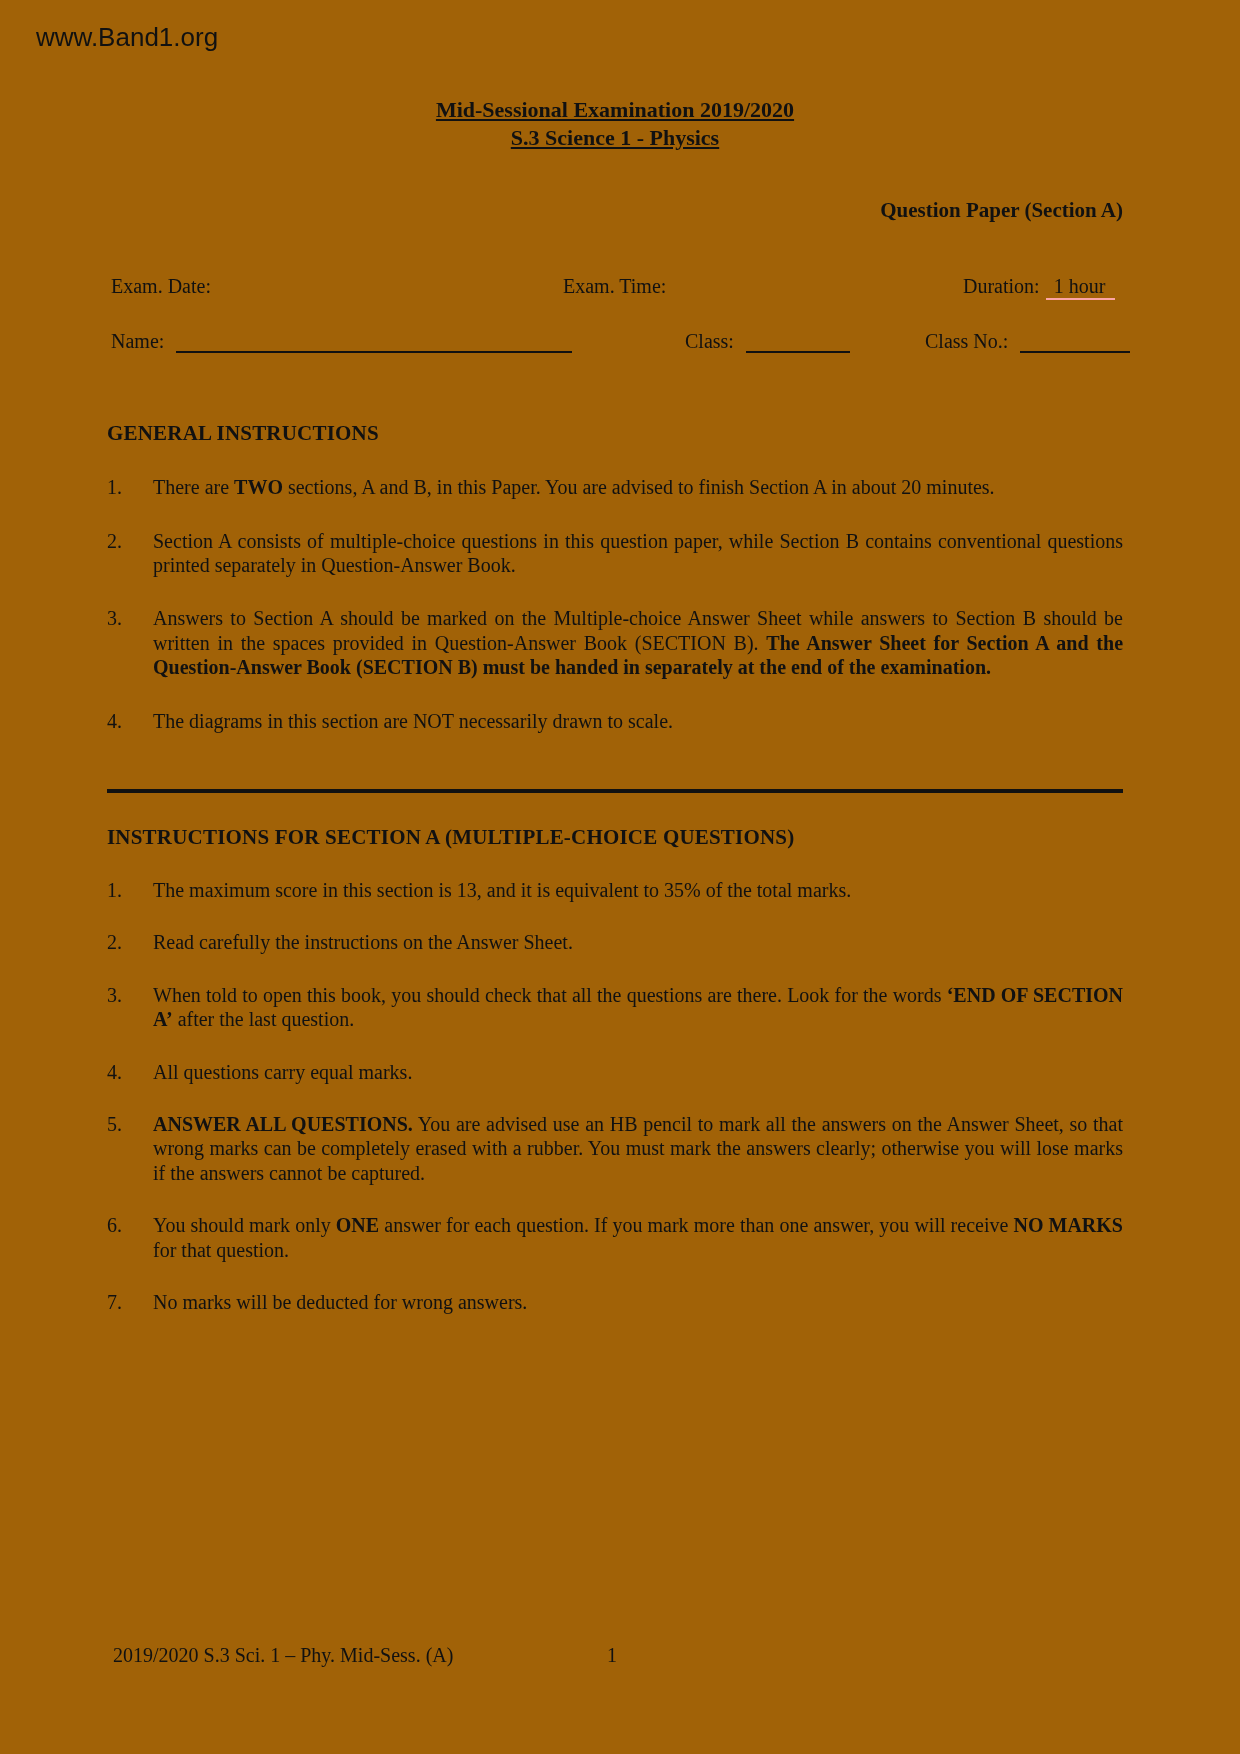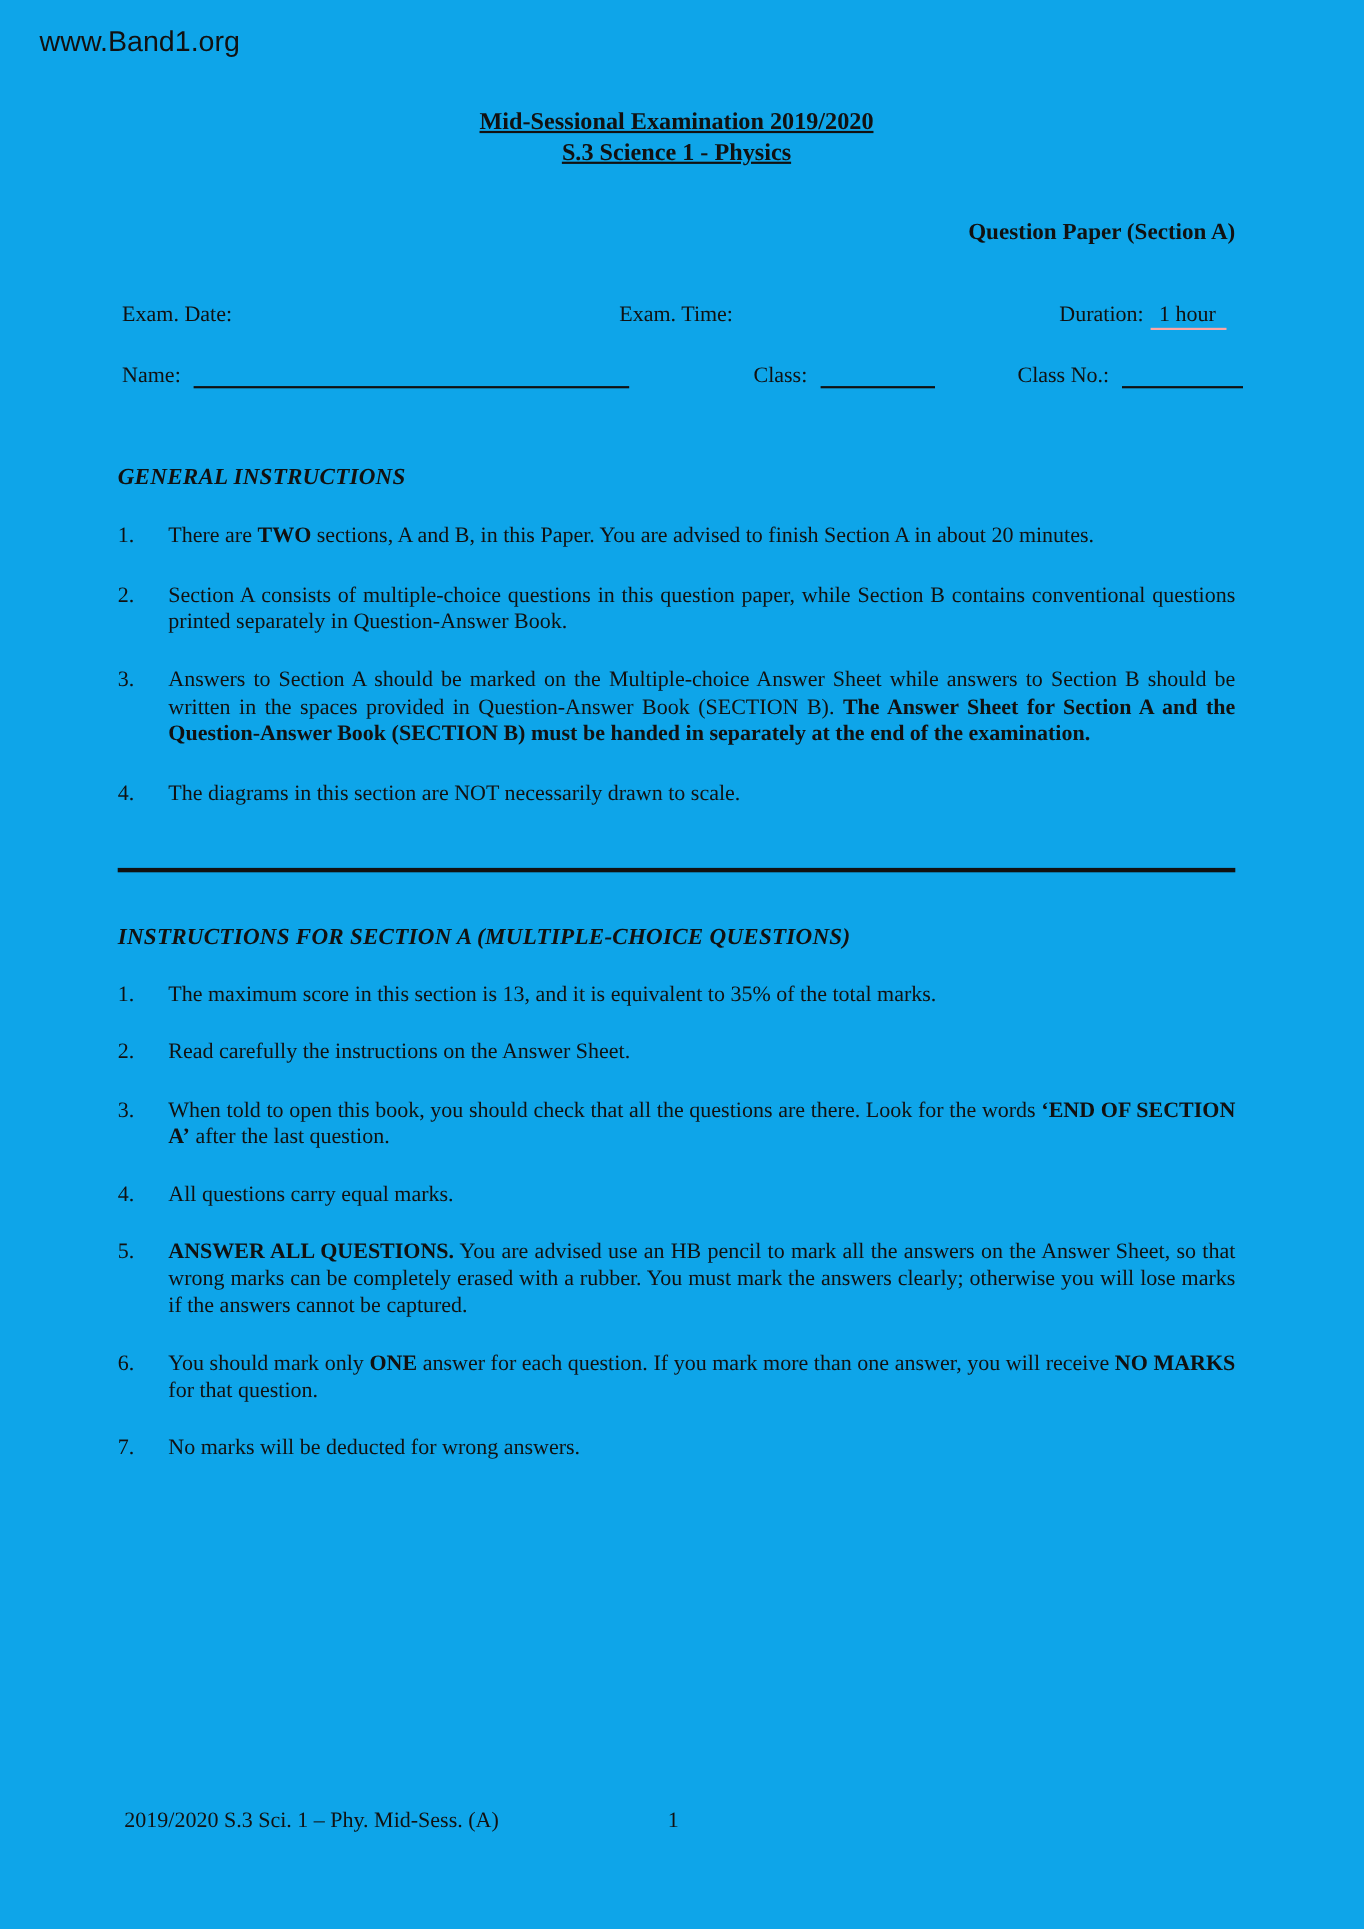--- a/index.html
+++ b/index.html
@@ -1,21 +1,21 @@
 <!DOCTYPE html>
 <html><head>
 <meta charset="utf-8">
 <style>
   html, body { margin: 0; padding: 0; background: #9a9a9a; }
   .page {
     position: relative;
     width: 1240px;
     height: 1754px;
     margin: 0 auto;
-    background: #0ea5e9;
+    background: #a16207;
     color: #111111;
     font-family: "Liberation Serif", "DejaVu Serif", serif;
     overflow: hidden;
   }
   .watermark {
     position: absolute;
     top: 22px;
     left: 36px;
     font-family: "Liberation Sans", "DejaVu Sans", sans-serif;
     font-size: 26px;
@@ -73,24 +73,23 @@
     vertical-align: bottom;
     margin-left: 12px;
   }
   .blank-name { width: 396px; }
   .blank-class { width: 104px; }
   .blank-classno { width: 110px; }
   .sec-heading {
     font-weight: bold;
     font-size: 21px;
     letter-spacing: 0.2px;
-    font-style: italic;
   }
   .gi-heading { margin-top: 60px; }
-  .sa-heading { margin-top: 46px; }
+  .sa-heading { margin-top: 32px; }
   .inst-list { margin: 0; padding: 0; }
   .inst-item {
     display: flex;
     margin-top: 29px;
     font-size: 20px;
     line-height: 1.22;
   }
   .inst-item .num { width: 46px; flex-shrink: 0; }
   .inst-item .body { flex: 1; text-align: justify; }
   .inst-item .body b { font-weight: bold; }

